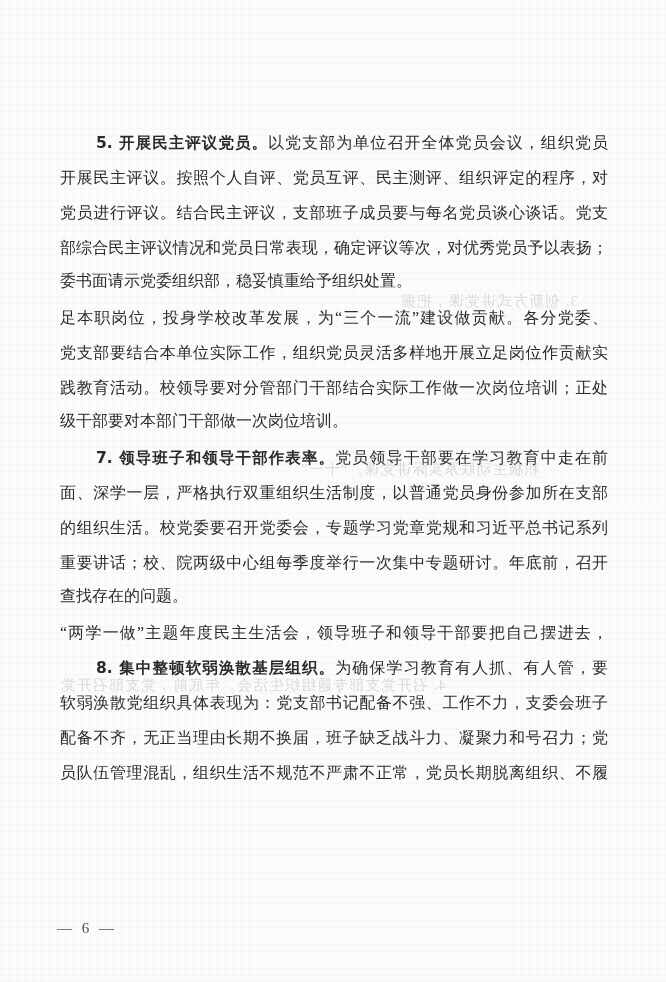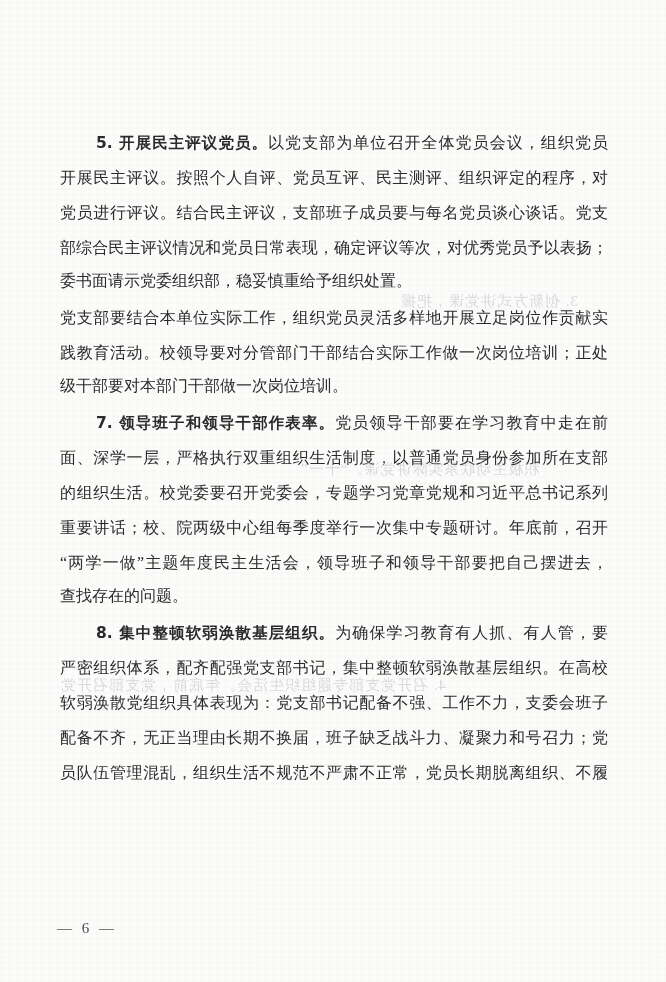--- a/index.html
+++ b/index.html
@@ -78,31 +78,31 @@
 <body>
 
 <div class="page">
 
   <div class="body-block">
       <div class="line first"><span class="lead">5. 开展民主评议党员。</span>以党支部为单位召开全体党员会议，组织党员</div>
       <div class="line">开展民主评议。按照个人自评、党员互评、民主测评、组织评定的程序，对</div>
       <div class="line">党员进行评议。结合民主评议，支部班子成员要与每名党员谈心谈话。党支</div>
       <div class="line">部综合民主评议情况和党员日常表现，确定评议等次，对优秀党员予以表扬；</div>
       <div class="line para-end">委书面请示党委组织部，稳妥慎重给予组织处置。</div>
+      <div class="line">足本职岗位，投身学校改革发展，为“三个一流”建设做贡献。各分党委、</div>
       <div class="line">党支部要结合本单位实际工作，组织党员灵活多样地开展立足岗位作贡献实</div>
       <div class="line">践教育活动。校领导要对分管部门干部结合实际工作做一次岗位培训；正处</div>
       <div class="line para-end">级干部要对本部门干部做一次岗位培训。</div>
       <div class="line first"><span class="lead">7. 领导班子和领导干部作表率。</span>党员领导干部要在学习教育中走在前</div>
       <div class="line">面、深学一层，严格执行双重组织生活制度，以普通党员身份参加所在支部</div>
       <div class="line">的组织生活。校党委要召开党委会，专题学习党章党规和习近平总书记系列</div>
       <div class="line">重要讲话；校、院两级中心组每季度举行一次集中专题研讨。年底前，召开</div>
+      <div class="line para-end">查找存在的问题。</div>
       <div class="line">“两学一做”主题年度民主生活会，领导班子和领导干部要把自己摆进去，</div>
-      <div class="line para-end">查找存在的问题。</div>
       <div class="line first"><span class="lead">8. 集中整顿软弱涣散基层组织。</span>为确保学习教育有人抓、有人管，要</div>
-      <div class="line">严密组织体系，配齐配强党支部书记，集中整顿软弱涣散基层组织。在高校</div>
       <div class="line">软弱涣散党组织具体表现为：党支部书记配备不强、工作不力，支委会班子</div>
       <div class="line">配备不齐，无正当理由长期不换届，班子缺乏战斗力、凝聚力和号召力；党</div>
       <div class="line">员队伍管理混乱，组织生活不规范不严肃不正常，党员长期脱离组织、不履</div>
     </div>
 
   <div class="footer">— 6 —</div>
 
   <div id="ghost-layer">
       <div class="ghost" style="left: 400px; top: 292px;">3. 创新方式讲党课，把握</div>
       <div class="ghost" style="left: 300px; top: 460px;">积极主动联系实际讲党课。“十一”</div>

